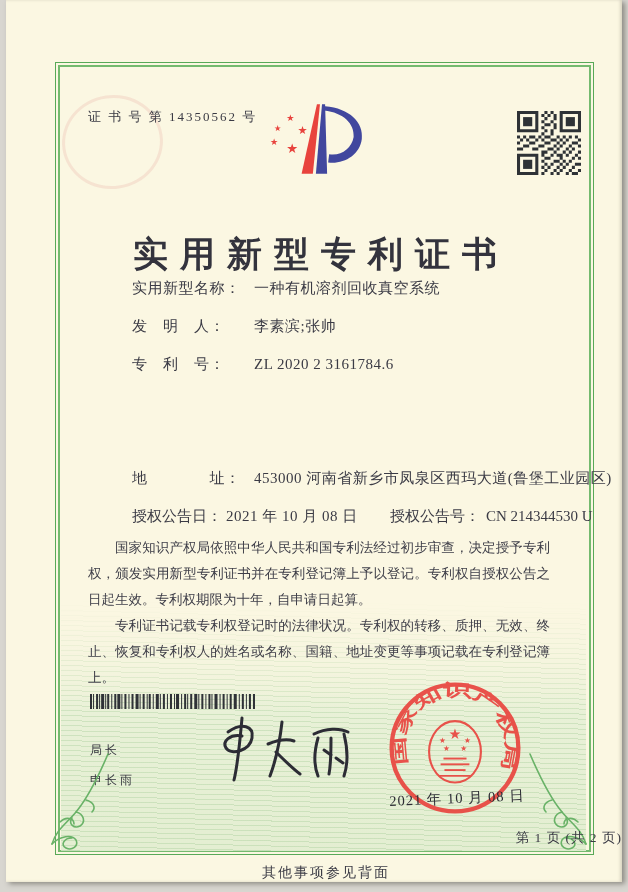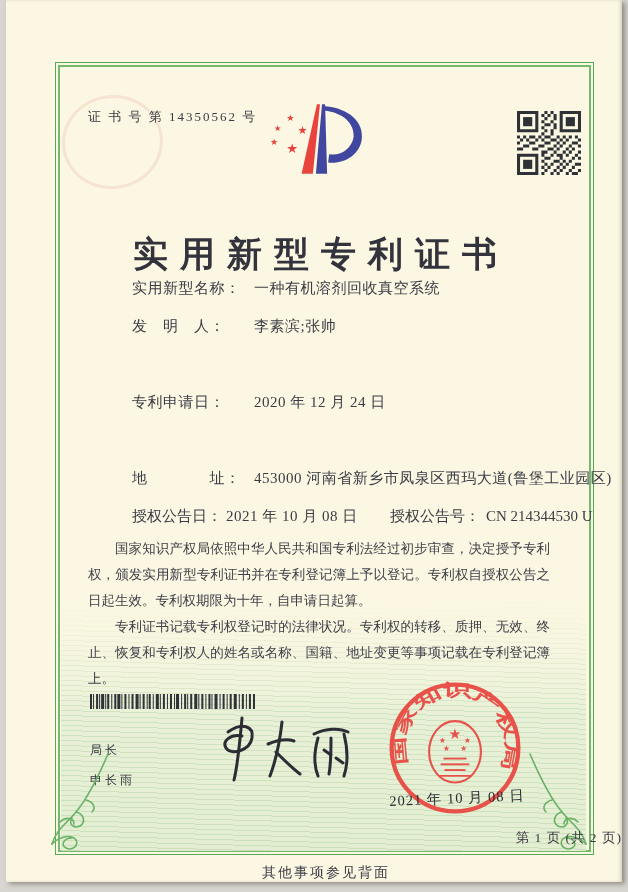--- a/index.html
+++ b/index.html
@@ -43,21 +43,21 @@
   }
   .row{position:absolute;left:82px;font-size:15px;color:#3b3b45;white-space:nowrap;margin-left:44px;}
   .row .lbl{display:inline-block;width:118px;letter-spacing:.5px;}
   .row .val{margin-left:4px;letter-spacing:.5px;}
   .grant-pair2{position:absolute;left:258px;top:0;}
   .grant-pair2 .val2{margin-left:6px;}
   .paras{
     position:absolute;left:82px;top:536px;width:462px;
     font-size:13.5px;line-height:26px;color:#3e3e48;text-align:justify;
   }
-  .paras p{margin:0;text-indent:2em;}
+  .paras p{margin:0;text-indent:2em;font-family:Liberation Mono, monospace;}
   .barcode{position:absolute;left:84px;top:694px;width:166px;height:15px;}
   .signer{position:absolute;left:84px;top:735px;font-size:12px;color:#33333d;letter-spacing:3px;line-height:30px;}
   .signature{position:absolute;left:192px;top:710px;width:158px;height:80px;}
   .seal{position:absolute;left:377px;top:676px;width:144px;height:144px;opacity:.92;}
   .seal-date{
     position:absolute;left:376px;top:789px;width:150px;text-align:center;
     font-size:14.5px;color:#2c2c34;letter-spacing:1px;transform:rotate(-2.5deg);white-space:nowrap;
   }
   .page-indicator{
     position:absolute;left:0;right:0;top:829px;text-align:right;
@@ -127,22 +127,22 @@
   </svg>
 
   <div class="title">实用新型专利证书</div>
 
   <div class="row" style="top:279px">
     <span class="lbl">实用新型名称：</span><span class="val">一种有机溶剂回收真空系统</span>
   </div>
   <div class="row" style="top:317px">
     <span class="lbl">发　明　人：</span><span class="val">李素滨;张帅</span>
   </div>
-  <div class="row" style="top:393px">
-    <span class="lbl">专利申请日：</span><span class="val">2020 年 12 月 24 日</span>
+  <div class="row" style="top:355px">
+    <span class="lbl">专　利　号：</span><span class="val">ZL 2020 2 3161784.6</span>
   </div>
   <div class="row" style="top:469px">
     <span class="lbl">地　　　　址：</span><span class="val">453000 河南省新乡市凤泉区西玛大道(鲁堡工业园区)</span>
   </div>
 
   <div class="row" style="top:507px;width:500px">
     <span>授权公告日：</span><span class="val">2021 年 10 月 08 日</span>
     <span class="grant-pair2">
       <span>授权公告号：</span><span class="val2">CN 214344530 U</span>
     </span>

